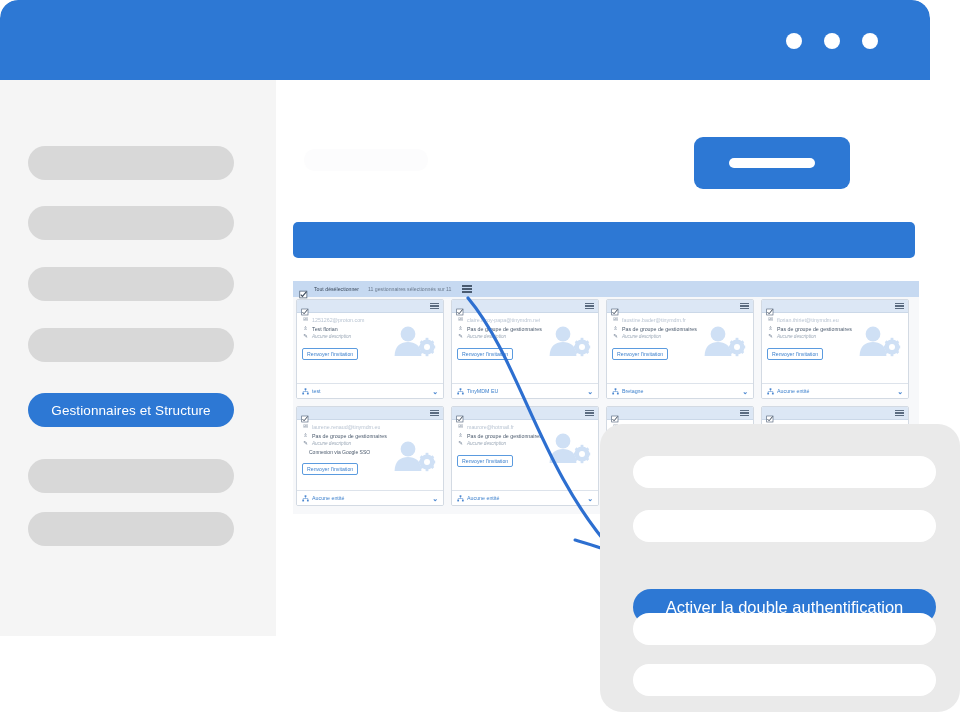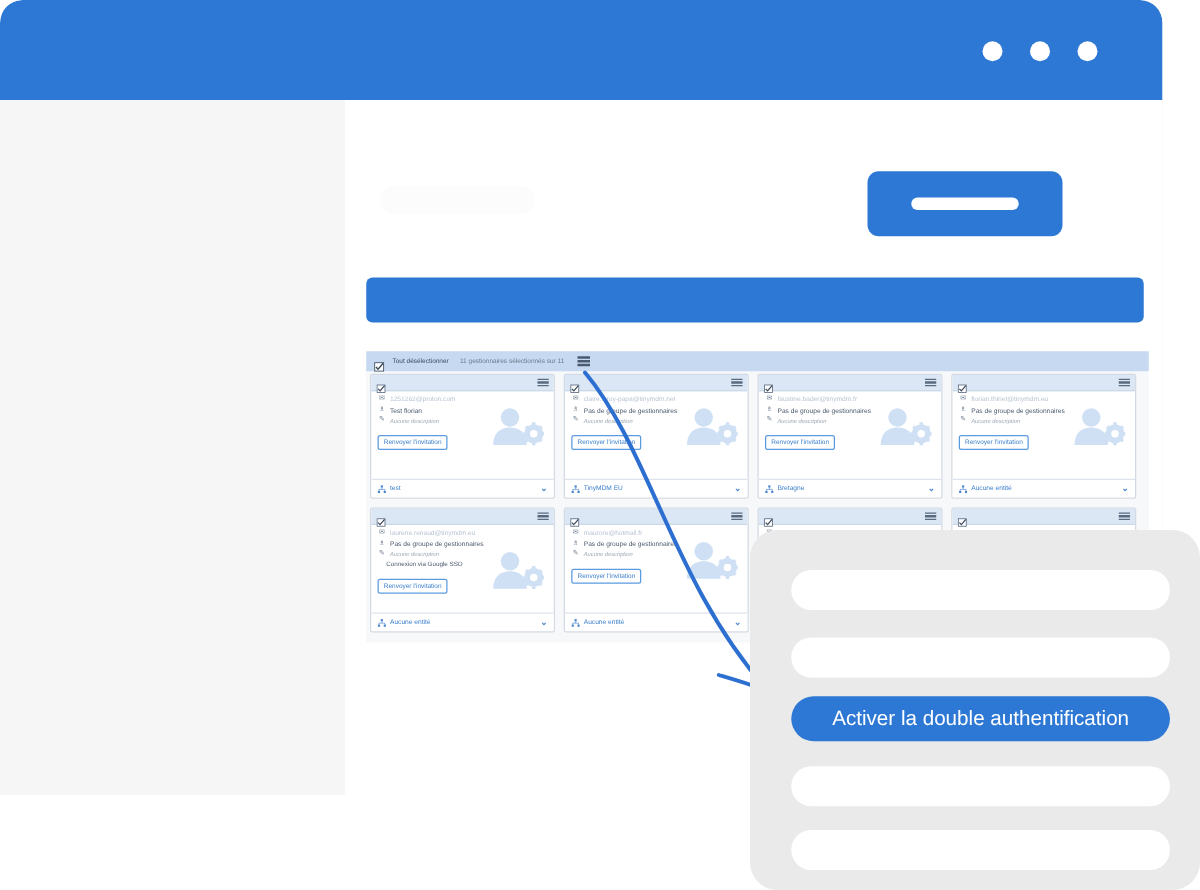--- a/index.html
+++ b/index.html
@@ -128,38 +128,51 @@
     background: #eaeaea; border-radius: 22px;
   }
   .panel-row {
     position: absolute; left: 33px; width: 303px; height: 32px;
     border-radius: 16px; background: #ffffff;
   }
   .panel-active {
     position: absolute; left: 33px; width: 303px; height: 36px;
     border-radius: 18px; background: #2d78d4;
     display: flex; align-items: center; justify-content: center;
-    color: #ffffff; font-size: 16.5px; white-space: nowrap;
+    color: #ffffff; font-size: 16.5px; white-space: nowrap; margin-top: 32px;
   }
 </style>
 </head>
 <body>
 
 <div id="stage">
 
   <div class="window">
 
     <div class="titlebar">
       <div class="dots">
         <span class="dot"></span>
         <span class="dot"></span>
         <span class="dot"></span>
       </div>
     </div>
 
+    <div class="sidebar">
+      <div class="sk-bar" style="top:66px"></div>
+      <div class="sk-bar" style="top:126px"></div>
+      <div class="sk-bar" style="top:187px"></div>
+      <div class="sk-bar" style="top:248px"></div>
+
+      <div class="sidebar-active" style="top:313px">
+        <span>Gestionnaires et Structure</span>
+      </div>
+
+      <div class="sk-bar" style="top:379px"></div>
+      <div class="sk-bar" style="top:432px"></div>
+    </div>
 
     <div class="main">
 
       <div class="sk-search"></div>
 
       <div class="cta-button">
         <span class="cta-inner"></span>
       </div>
 
       <div class="blue-banner"></div>

